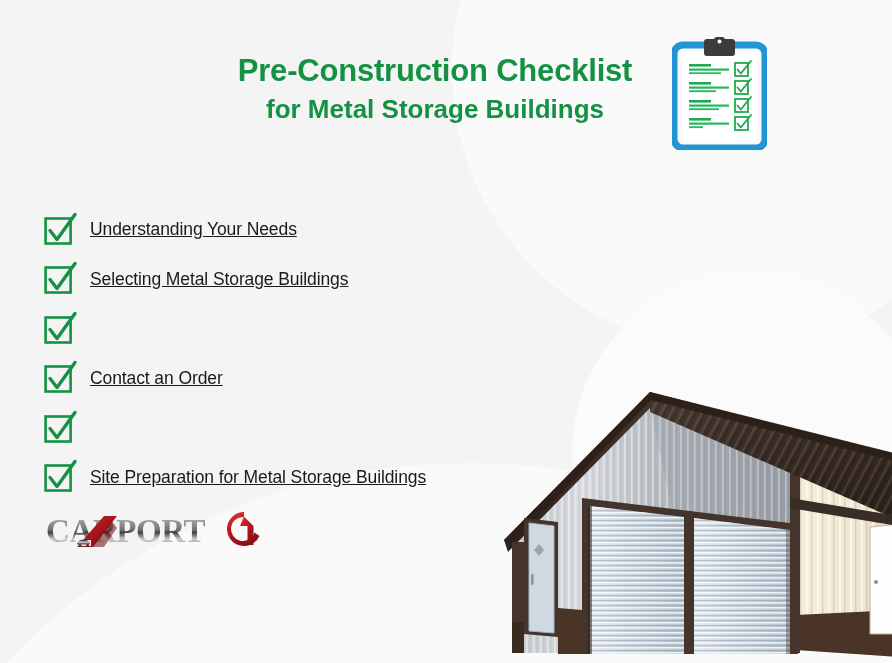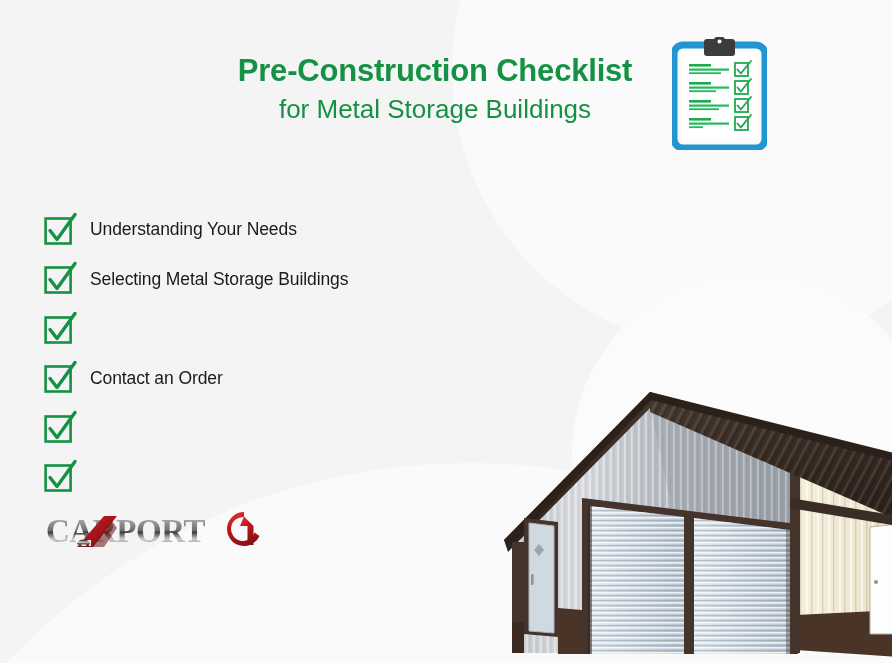--- a/index.html
+++ b/index.html
@@ -79,21 +79,21 @@
     font-size: 31px;
     font-weight: bold;
     color: #159144;
     letter-spacing: -0.2px;
     line-height: 1.12;
     white-space: nowrap;
   }
   .subtitle {
     margin-top: 6px;
     font-size: 26px;
-    font-weight: normal;
+    font-weight: bold;
     color: #159144;
     line-height: 1.15;
     white-space: nowrap;
   }
 
   
   .clipboard {
     position: absolute;
     left: 672px;
     top: 37px;
@@ -129,20 +129,21 @@
     height: 34px;
     display: block;
     overflow: visible;
   }
   .check-label {
     font-size: 17.5px;
     color: #1a1a1a;
     line-height: 1.2;
     letter-spacing: -0.1px;
     white-space: nowrap;
+    text-decoration: underline;
   }
 
   
   .logo {
     position: absolute;
     left: 46px;
     top: 509px;
     width: 218px;
     height: 46px;
   }
@@ -273,20 +274,21 @@
       </span>
     </div>
 
     <div class="check-row">
       <span class="check-box">
         <svg viewBox="0 0 32 34" aria-hidden="true">
           <rect x="1.6" y="5.5" width="25" height="25" fill="none" stroke="#159144" stroke-width="2.6"></rect>
           <path d="M6 17.5 L13 26.5 L31 1.5" fill="none" stroke="#159144" stroke-width="3.4" stroke-linecap="round" stroke-linejoin="round"></path>
         </svg>
       </span>
+      <span class="check-label">Site Preparation for Metal Storage Buildings</span>
     </div>
 
   </div>
 
   <div class="logo">
     <svg viewBox="0 0 218 46" aria-hidden="true">
       <defs>
         <linearGradient id="metal" x1="0" y1="0" x2="0" y2="1">
           <stop offset="0%" stop-color="#ededed"></stop>
           <stop offset="22%" stop-color="#9e9e9e"></stop>

